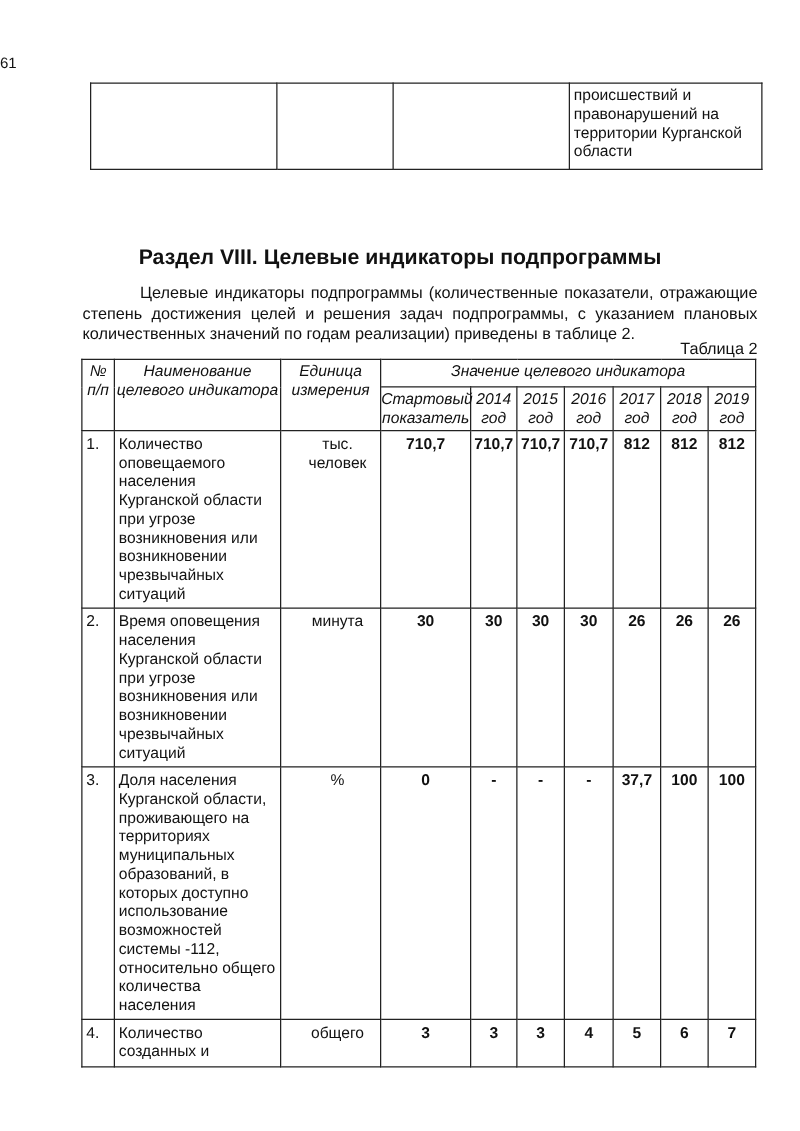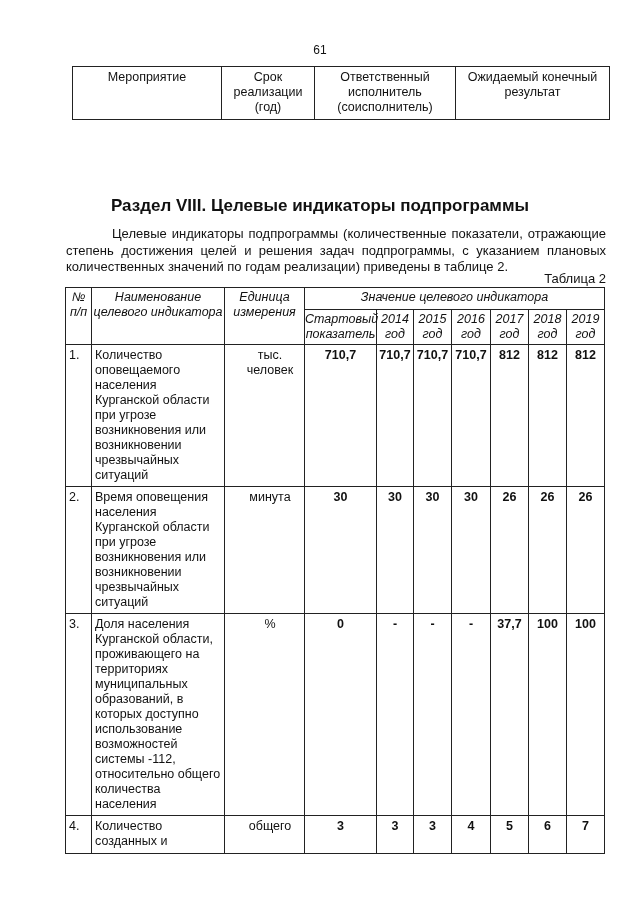--- a/index.html
+++ b/index.html
@@ -1,20 +1,20 @@
 <!DOCTYPE html>
 <html><head>
 <meta charset="utf-8">
 <style>
   html, body { margin: 0; padding: 0; }
   body {
     width: 640px; height: 905px; background: #ffffff; position: relative; overflow: hidden;
     font-family: "Liberation Sans", sans-serif; color: #111; font-size: 12.5px;
   }
-  .page-num { position: absolute; top: 43px; left: 0; width: 640px; text-align: center; font-size: 12px; }
+  .page-num { position: absolute; top: 43px; left: 0; width: 640px; text-align: left; font-size: 12px; }
   table { border-collapse: collapse; position: absolute; table-layout: fixed; }
   td, th { border: 1px solid #222; vertical-align: top; font-weight: normal; padding: 0; line-height: 15px; }
   #top-table { left: 72px; top: 66px; width: 537px; }
   #top-table th { text-align: center; height: 49px; padding-top: 3px; font-size: 12.5px; }
   #top-table td { height: 64px; padding: 2px 3px; font-size: 12.5px; }
   .section-title { position: absolute; top: 196px; left: 0; width: 640px; text-align: center; font-weight: bold; font-size: 17px; }
   .para { position: absolute; top: 226px; left: 66px; width: 540px; font-size: 13px; line-height: 16.5px; text-align: justify; }
   .para .indent { display: inline-block; width: 46px; }
   .table-caption { position: absolute; top: 271px; right: 34px; font-size: 13px; }
   #ind-table { left: 65px; top: 287px; width: 539px; }
@@ -31,25 +31,25 @@
 <div class="page-num">61</div>
 
 <table id="top-table">
   <colgroup>
       <col style="width:149px">
       <col style="width:93px">
       <col style="width:141px">
       <col style="width:154px">
     </colgroup>
   <tbody>
-      <tr>
-    <th>Мероприятие</th>
-    <th>Срок реализации (год)</th>
-    <th>Ответственный исполнитель (соисполнитель)</th>
-    <th>Ожидаемый конечный результат</th>
+  <tr>
+    <td></td>
+    <td></td>
+    <td></td>
+    <td>происшествий и правонарушений на территории Курганской области</td>
   </tr>
 </tbody>
   </table>
 
 <div class="section-title">Раздел VIII. Целевые индикаторы подпрограммы</div>
 
 <div class="para"><span class="indent"></span><span>Целевые индикаторы подпрограммы (количественные показатели, отражающие степень достижения целей и решения задач подпрограммы, с указанием плановых количественных значений по годам реализации) приведены в таблице 2.</span></div>
 
 <div class="table-caption">Таблица 2</div>
 

